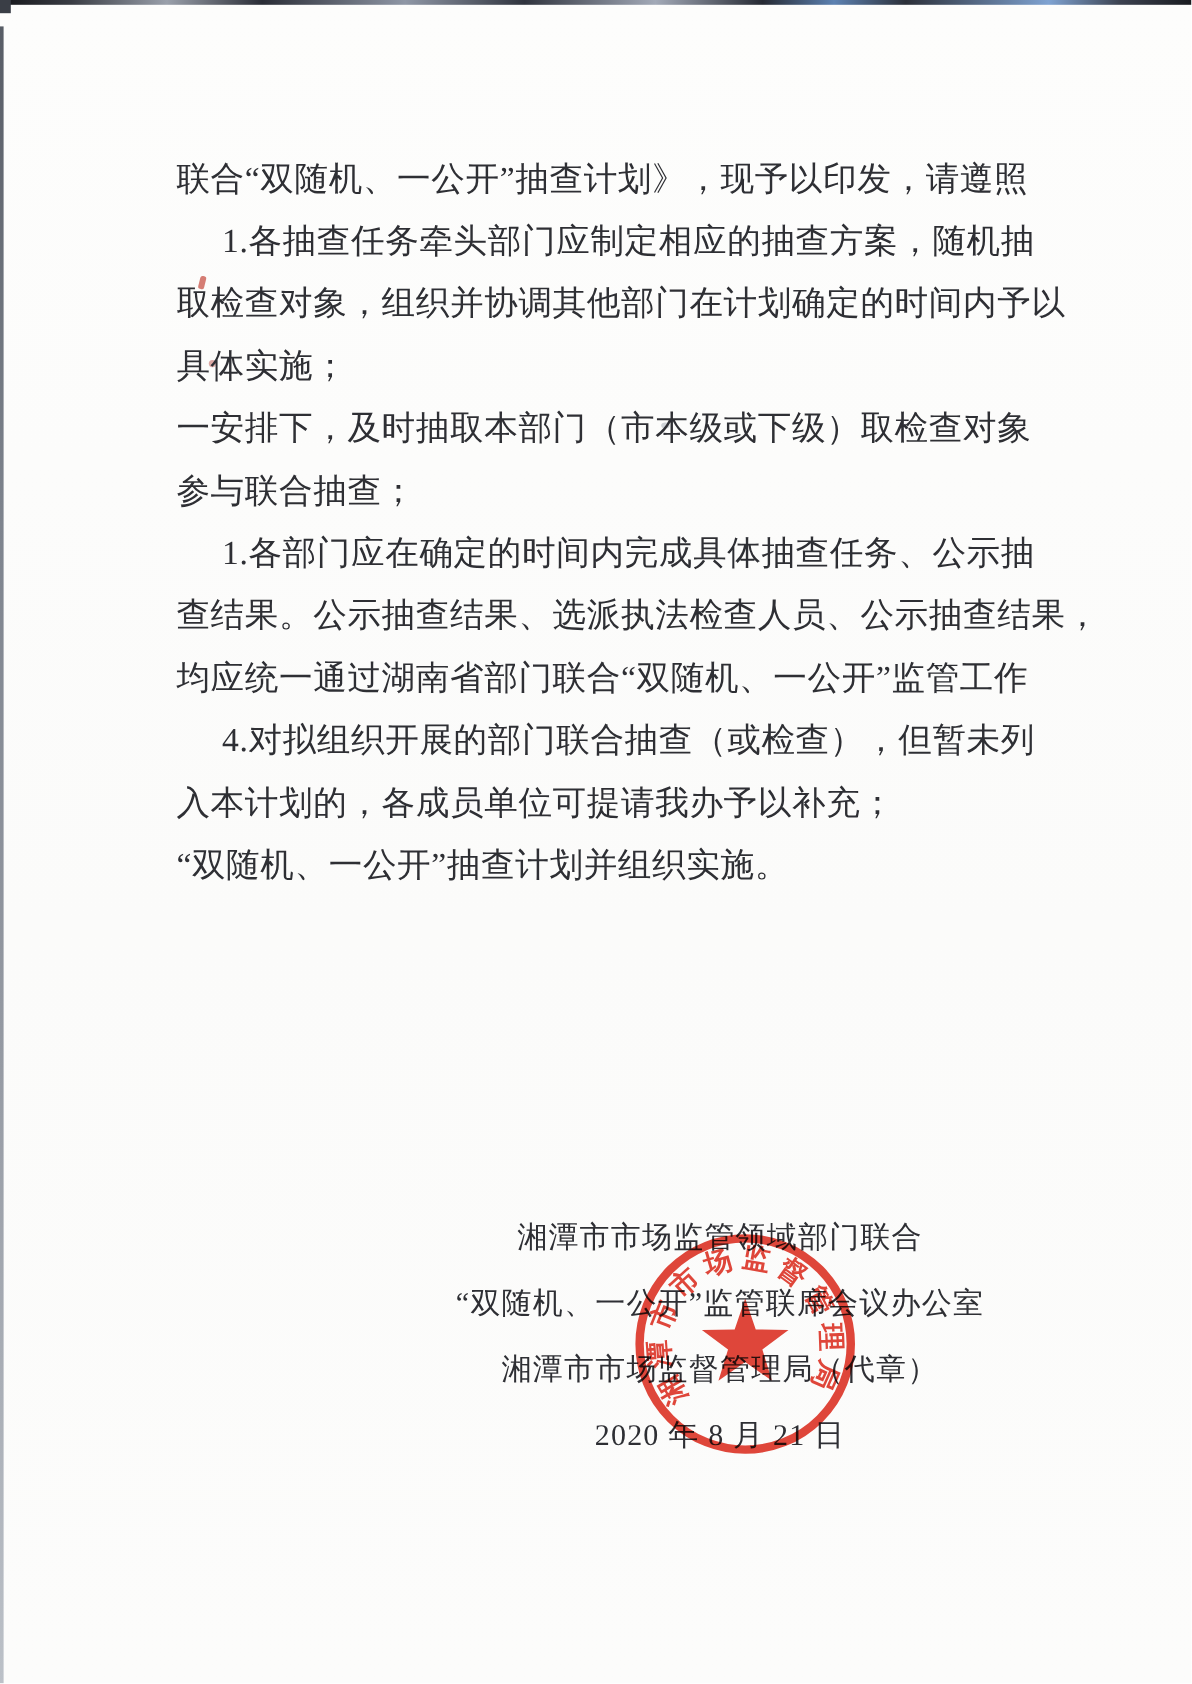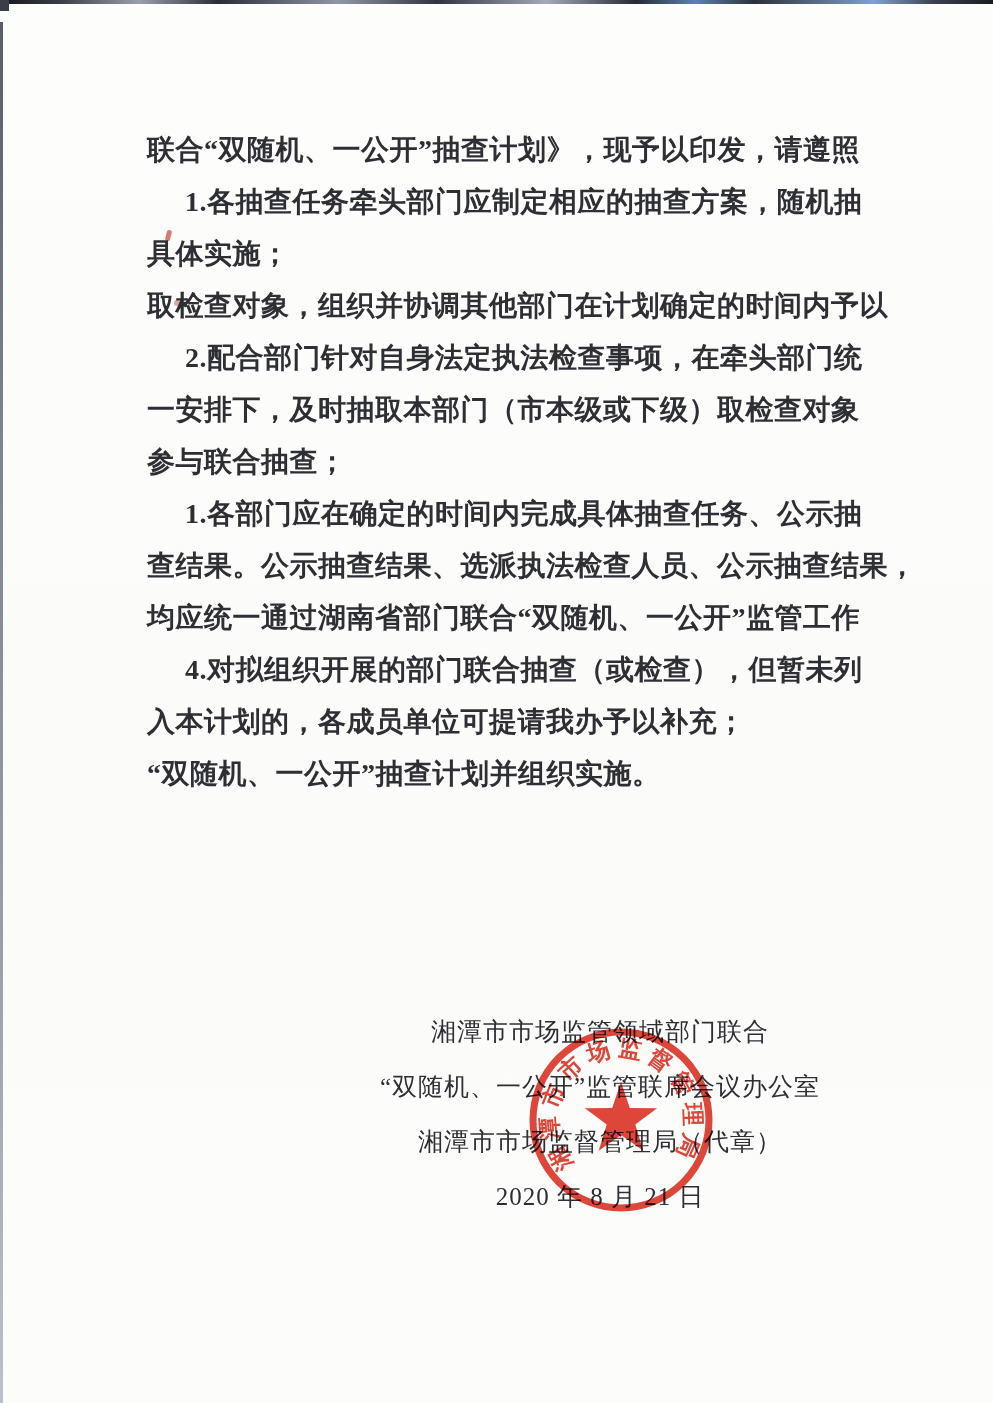--- a/index.html
+++ b/index.html
@@ -26,21 +26,21 @@
   }
   .corner-notch {
     position: absolute; top: 0; left: 0; width: 9px; height: 11px;
     background: #3a3e46;
   }
   
   .body-text {
     position: absolute; left: 147px; top: 124px; width: 740px;
     font-size: 28px; line-height: 52px; letter-spacing: 0.5px;
   }
-  .line { height: 52px; white-space: nowrap; font-weight: bold; }
+  .line { height: 52px; white-space: nowrap; }
   .line.ind { padding-left: 38px; }
   
   .signature {
     position: absolute; left: 210px; top: 1004px; width: 780px;
     text-align: center; font-size: 25px; line-height: 55px; letter-spacing: 1px;
   }
   .sig-line { height: 55px; white-space: nowrap; }
   
   .seal {
     position: absolute; left: 526px; top: 1025px; width: 190px; height: 190px;
@@ -70,23 +70,22 @@
   <div class="corner-notch"></div>
   <div class="left-edge"></div>
 
   <div class="speck-a"></div>
   <div class="speck-b"></div>
   <div class="speck-c"></div>
 
   <div class="body-text">
     <div class="line">联合“双随机、一公开”抽查计划》，现予以印发，请遵照</div>
     <div class="line ind">1.各抽查任务牵头部门应制定相应的抽查方案，随机抽</div>
+    <div class="line">取检查对象，组织并协调其他部门在计划确定的时间内予以</div>
     <div class="line">具体实施；</div>
-    <div class="line">取检查对象，组织并协调其他部门在计划确定的时间内予以</div>
-    <div class="line ind">2.配合部门针对自身法定执法检查事项，在牵头部门统</div>
     <div class="line">一安排下，及时抽取本部门（市本级或下级）取检查对象</div>
     <div class="line">参与联合抽查；</div>
     <div class="line ind">1.各部门应在确定的时间内完成具体抽查任务、公示抽</div>
     <div class="line">查结果。公示抽查结果、选派执法检查人员、公示抽查结果，</div>
     <div class="line">均应统一通过湖南省部门联合“双随机、一公开”监管工作</div>
     <div class="line ind">4.对拟组织开展的部门联合抽查（或检查），但暂未列</div>
     <div class="line">入本计划的，各成员单位可提请我办予以补充；</div>
     <div class="line">“双随机、一公开”抽查计划并组织实施。</div>
   </div>
 

